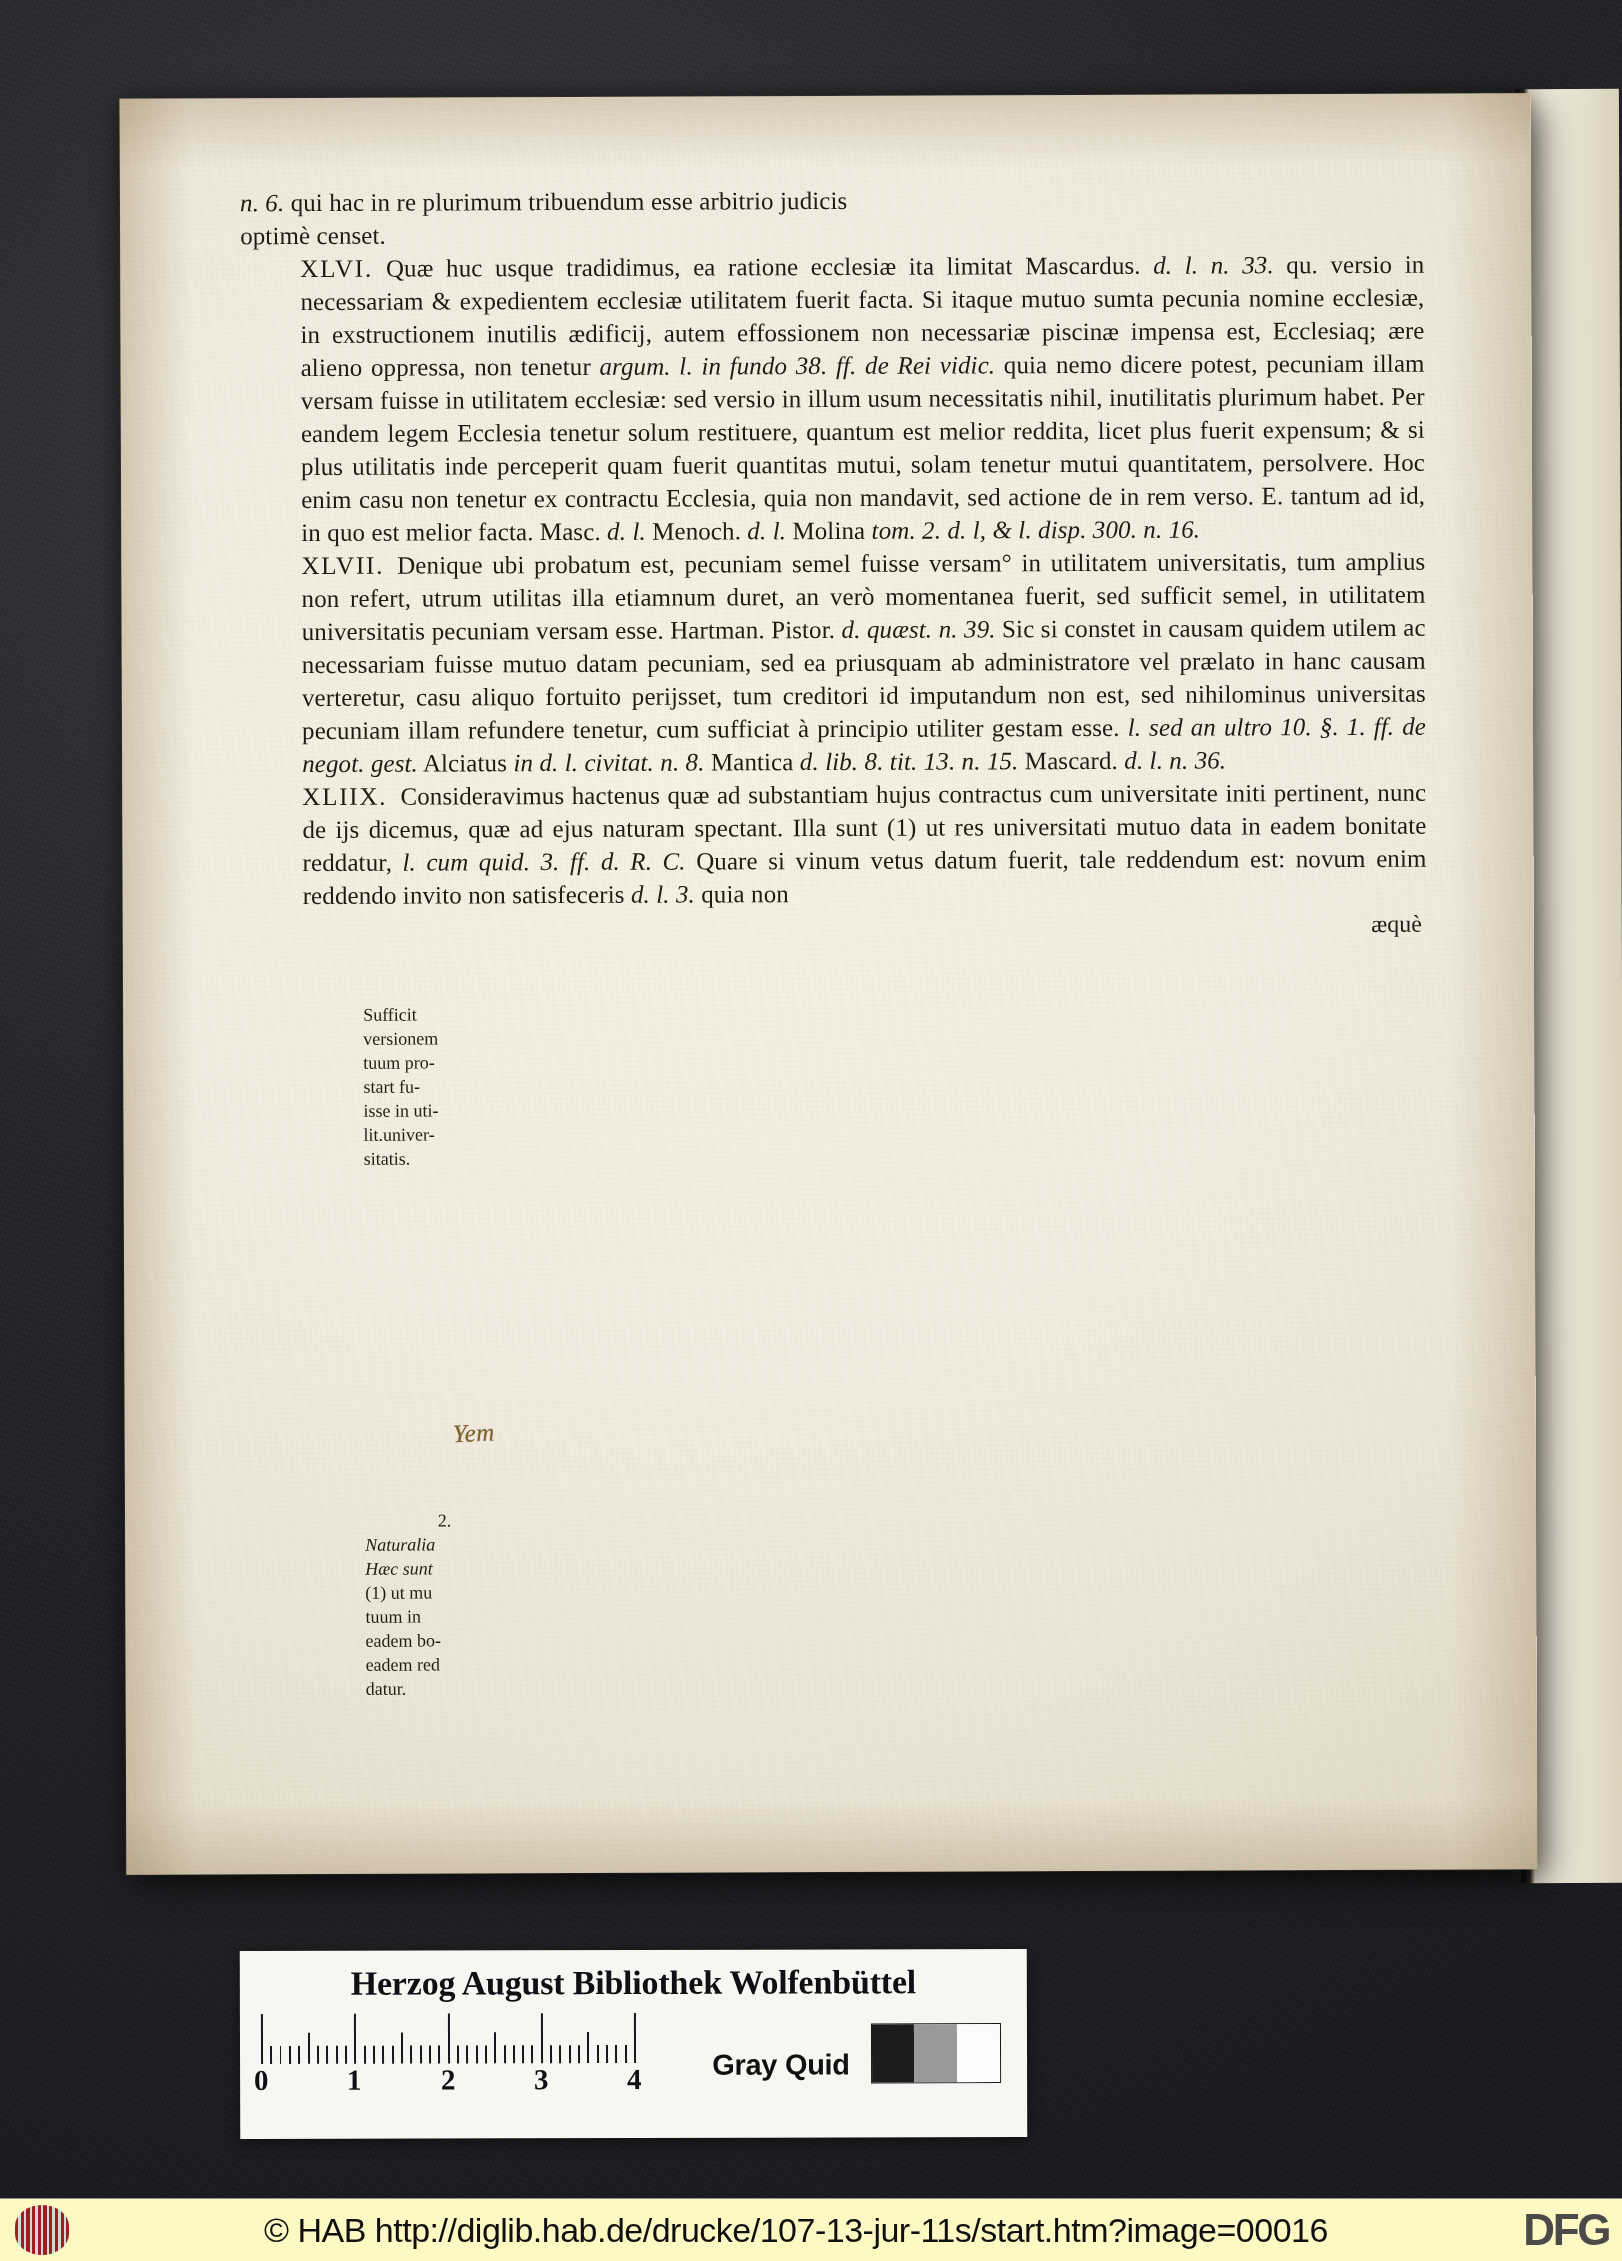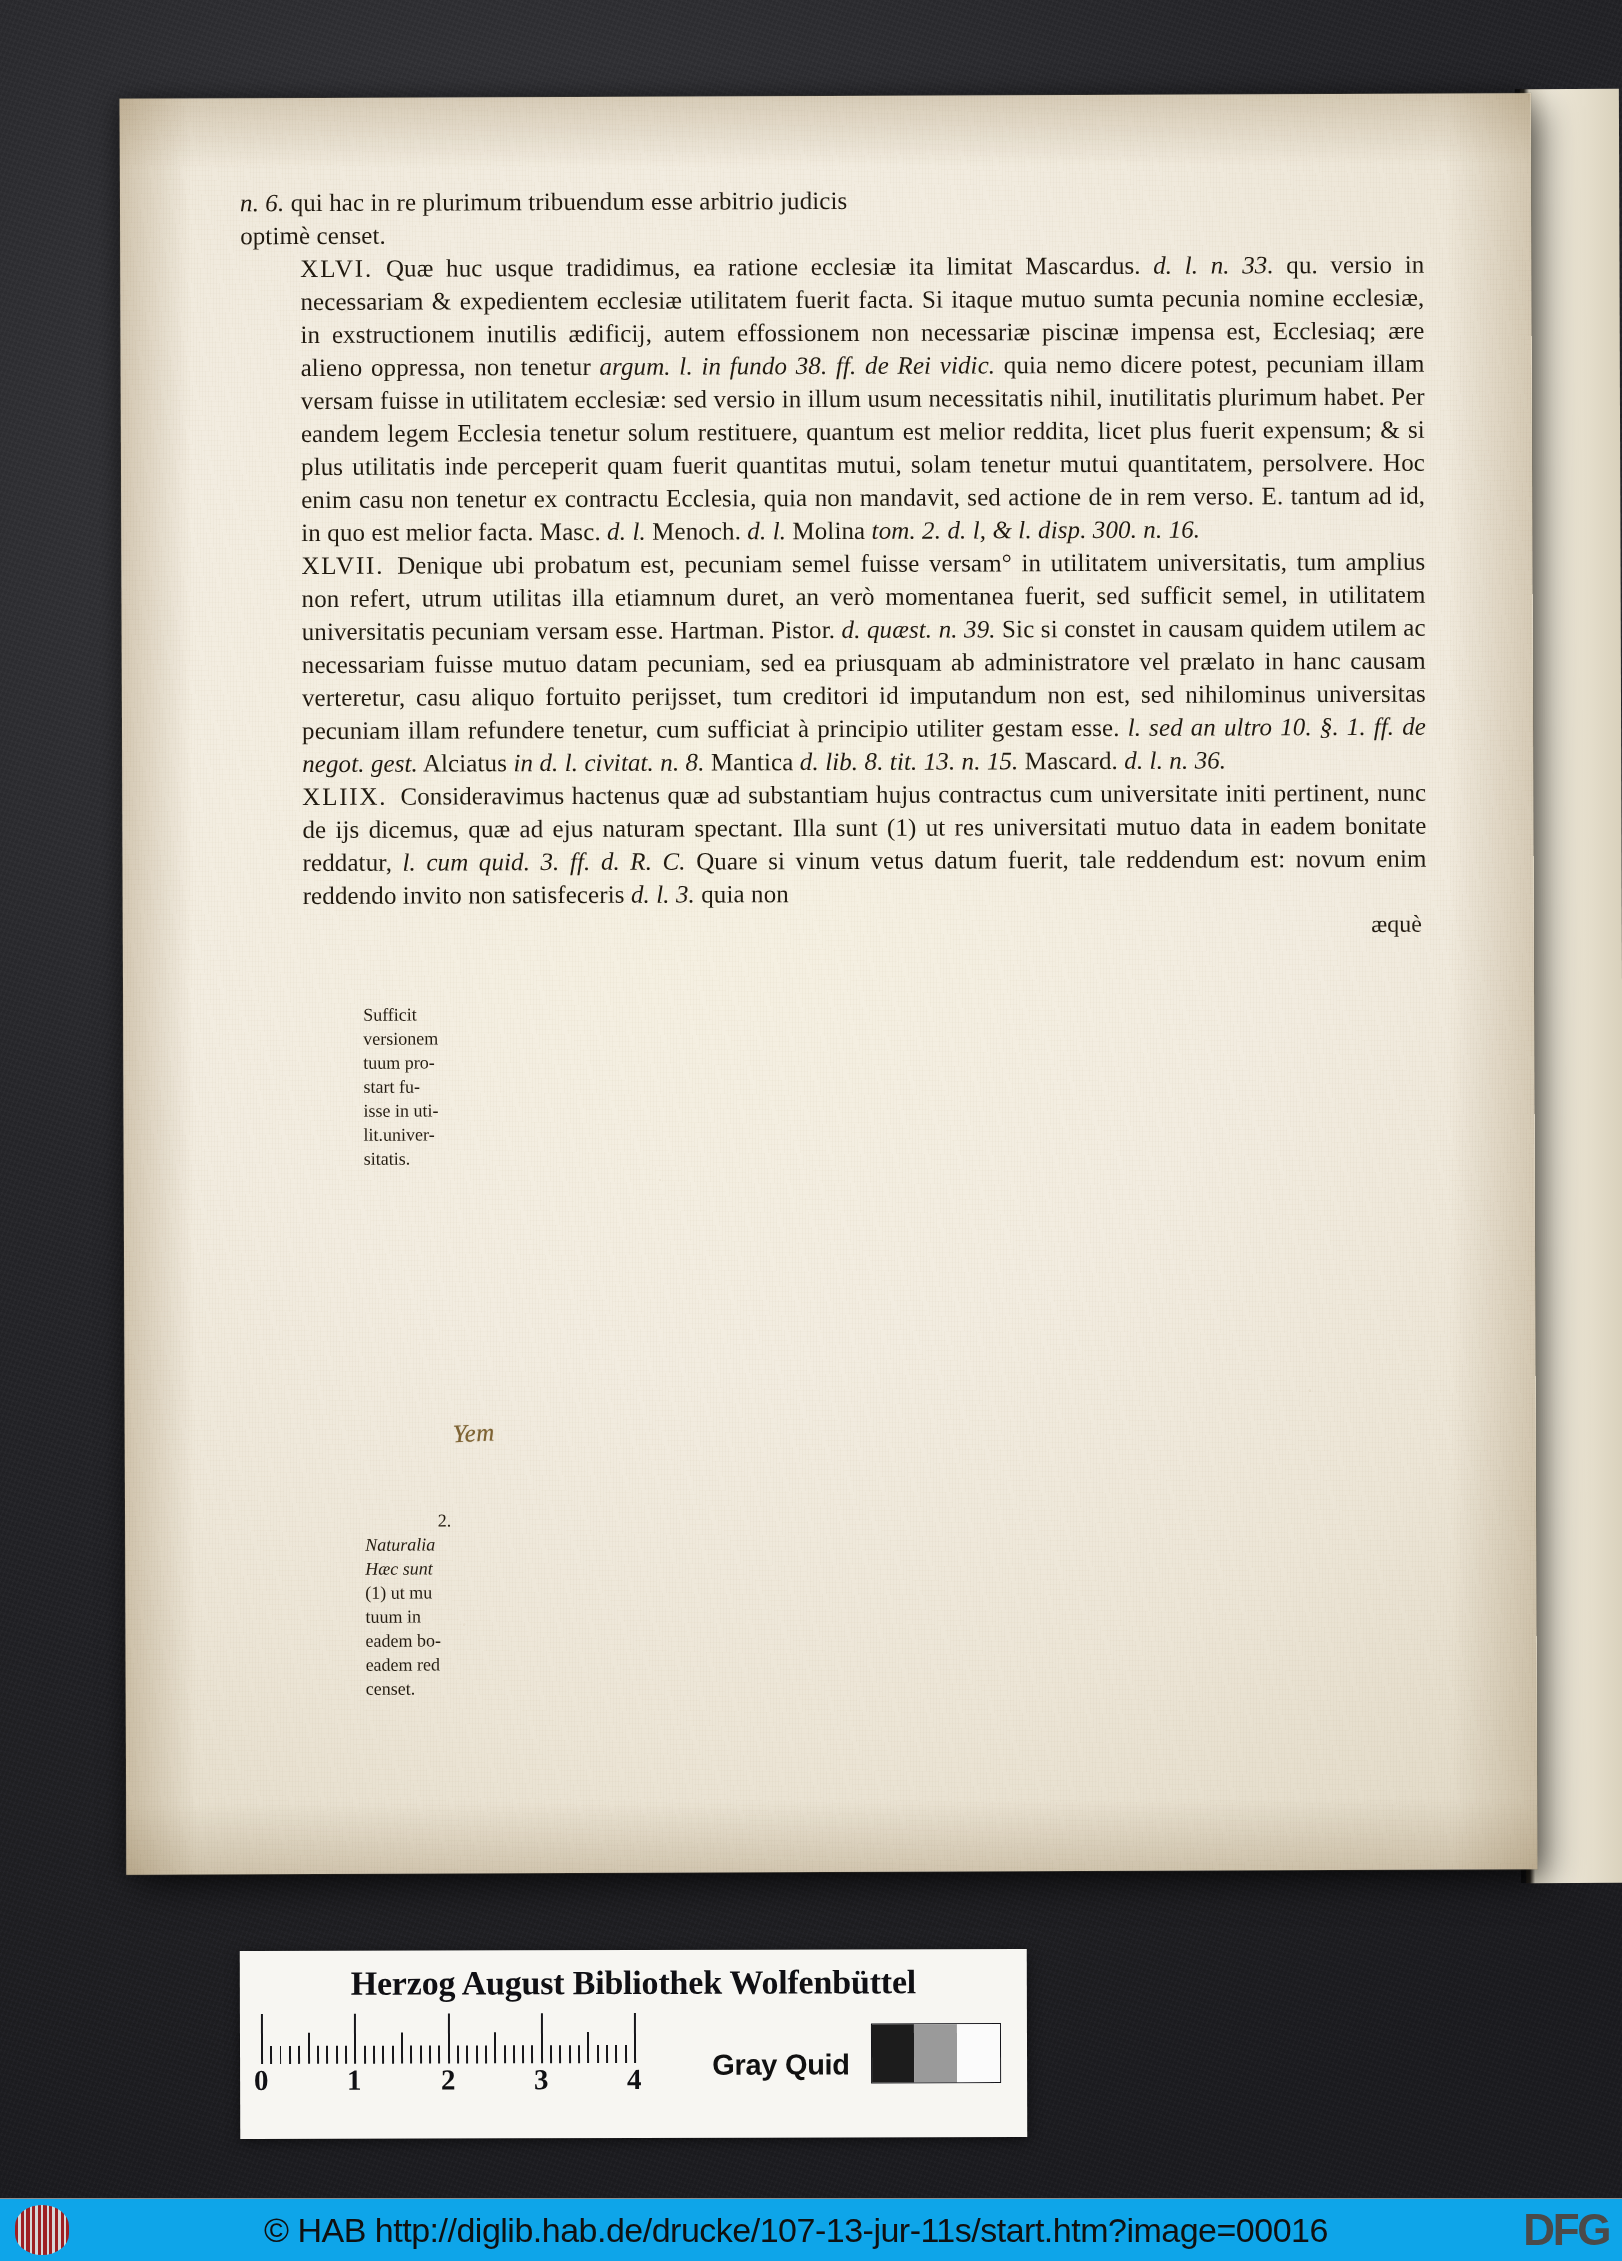--- a/index.html
+++ b/index.html
@@ -245,21 +245,21 @@
       <div>sitatis.</div>
     </div>
   <div class="marginal" id="marginal-3">
       <div class="ctr">2.</div>
       <div class="ital">Naturalia</div>
       <div class="ital">Hæc sunt</div>
       <div>(1) ut mu</div>
       <div>tuum in</div>
       <div>eadem bo-</div>
       <div>eadem red</div>
-      <div>censet.</div>
+      <div>datur.</div>
     </div>
 
   <div id="ms-annotation">Yem</div>
 
   <div id="text-block">
     <div class="head-lines" id="header-lines">
         <div><i>n. 6.</i> qui hac in re plurimum tribuendum esse arbitrio judicis</div>
         <div>optimè censet.</div>
       </div>
     <div id="sections-host">
@@ -328,18 +328,18 @@
     </div>
     <div id="grayscale-label">Gray Quid</div>
     <div id="grayscale-patches">
         <span style="background: rgb(28, 28, 28);"></span>
         <span style="background: rgb(154, 154, 154);"></span>
         <span style="background: rgb(251, 251, 251);"></span>
       </div>
   </div>
 </div>
 
-<div id="credit-bar" style="background: #0ea5e9;">
+<div id="credit-bar" style="background: #fef9c3;">
   <div id="hab-logo" style="background-image: repeating-linear-gradient(to right, rgb(158, 31, 34) 0px, rgb(158, 31, 34) 3.2px, rgb(215, 215, 215) 3.2px, rgb(215, 215, 215) 5.7px);"></div>
   <div id="credit-text">© HAB http://diglib.hab.de/drucke/107-13-jur-11s/start.htm?image=00016</div>
   <div id="dfg-logo">DFG</div>
 </div>
 
 
 </body></html>

